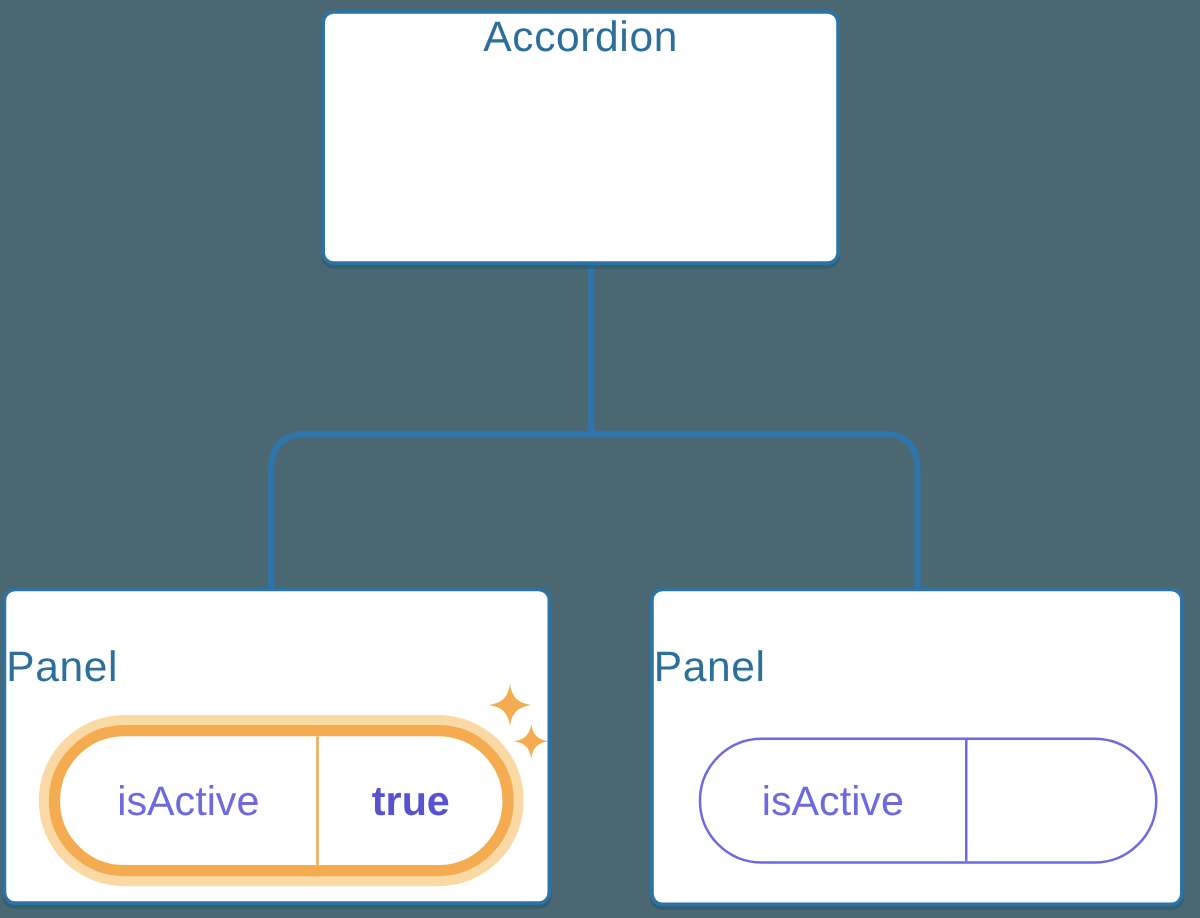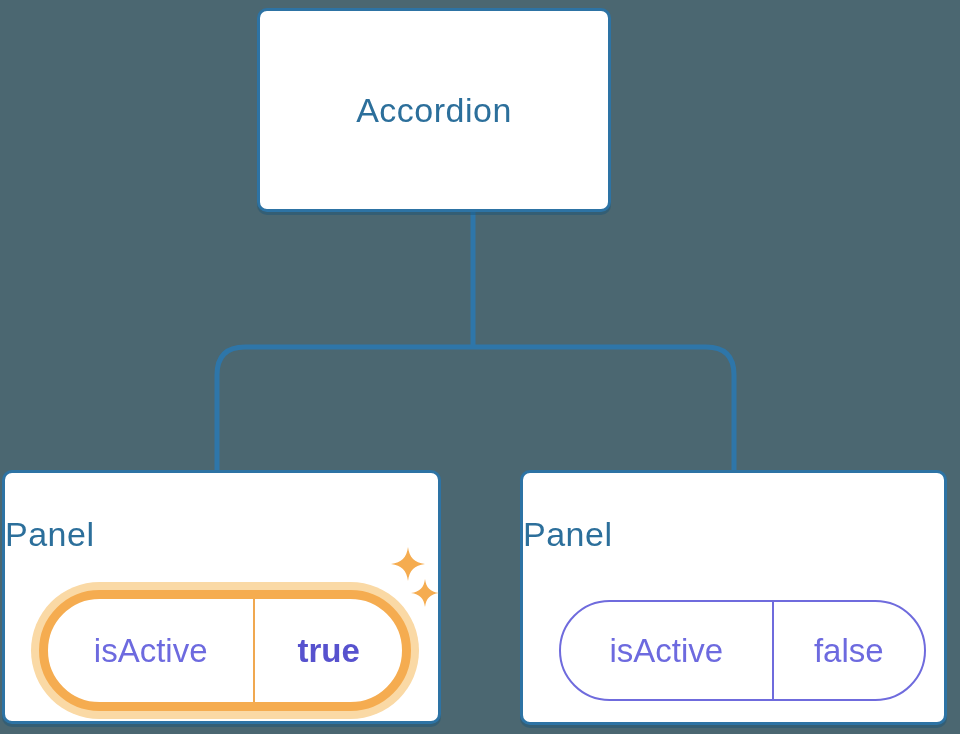--- a/index.html
+++ b/index.html
@@ -15,22 +15,22 @@
   .connector-svg { position: absolute; left: 0; top: 0; }
 
   .node {
     position: absolute;
     background: #ffffff;
     border: 3px solid #2D73A4;
     border-radius: 10px;
     box-shadow: 0 3px 0 rgba(24, 84, 120, 0.45);
     box-sizing: border-box;
   }
-  .node-root { left: 257px; top: 8px; width: 354px; height: 204px;
-    display: flex; align-items: center; justify-content: center; }
+  .node-root { left: 257px; top: 8px; width: 415px; height: 204px;
+    display: flex; justify-content: center; }
   .node-root .node-label {
     font-size: 34px; color: #2C6F9B; letter-spacing: 0.5px;
   }
 
   .node-panel-left  { left: 2px;   top: 470px; width: 439px; height: 254px; }
   .node-panel-right { left: 520px; top: 470px; width: 427px; height: 255px; }
 
   .panel-title {
     position: absolute; left: 0; right: 0; top: 42px;
     text-align: left;
@@ -38,21 +38,20 @@
   }
 
   .pill {
     position: absolute;
     background: #ffffff;
     border-radius: 999px;
     display: flex;
     align-items: stretch;
     box-sizing: border-box;
     overflow: hidden;
-    margin-top: 10px;
   }
   .pill-active {
     left: 34px; top: 107px; width: 372px; height: 121px;
     border: 9px solid #F5AC50;
     box-shadow: 0 0 0 8px #FAD9A5;
   }
   .pill-inactive {
     left: 36px; top: 117px; width: 367px; height: 101px;
     border: 2.5px solid #6F6BDD;
   }
@@ -102,17 +101,16 @@
       <path d="M12 0 C13 7.5 16.5 11 24 12 C16.5 13 13 16.5 12 24 C11 16.5 7.5 13 0 12 C7.5 11 11 7.5 12 0 Z" fill="#F5AC50"></path>
     </svg>
   </div>
 
   <div class="node node-panel-right">
     <div class="panel-title">Panel</div>
 
     <div class="pill pill-inactive">
       <div class="pill-cell cell-name">isActive</div>
       <div class="pill-divider"></div>
-      <div class="pill-cell cell-value">false</div>
     </div>
   </div>
 
 </div>
 
 </body></html>

